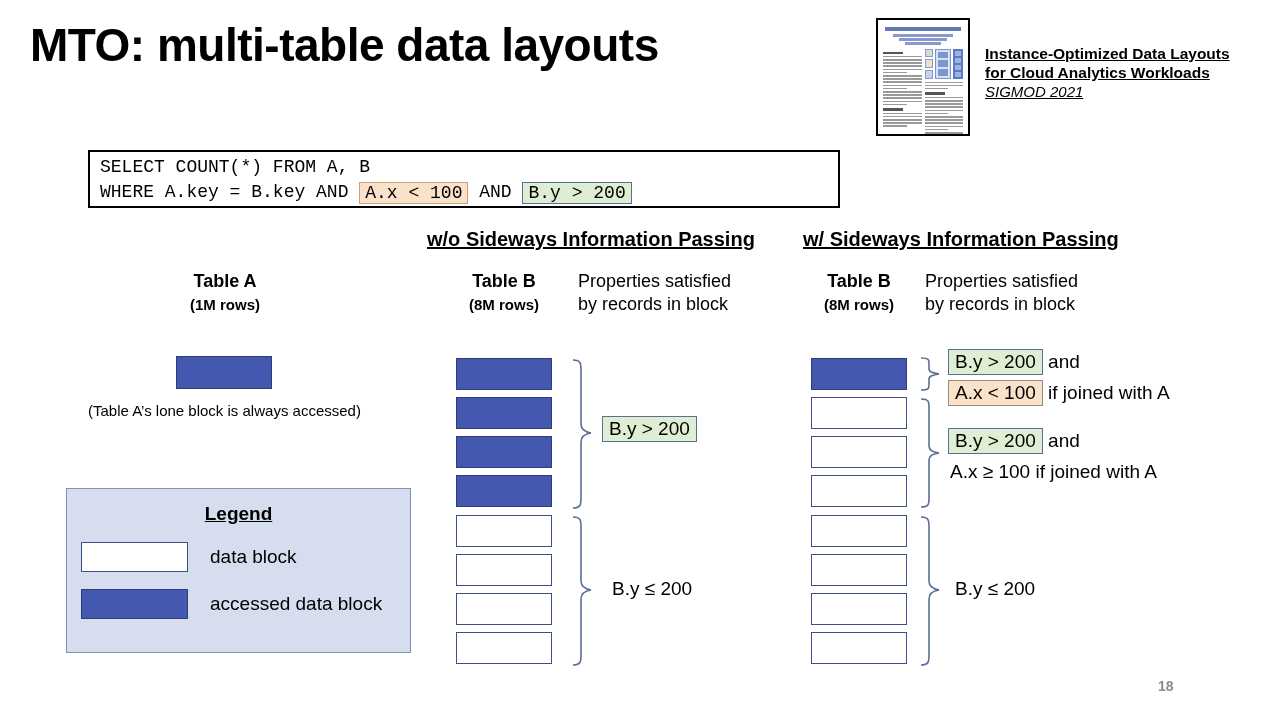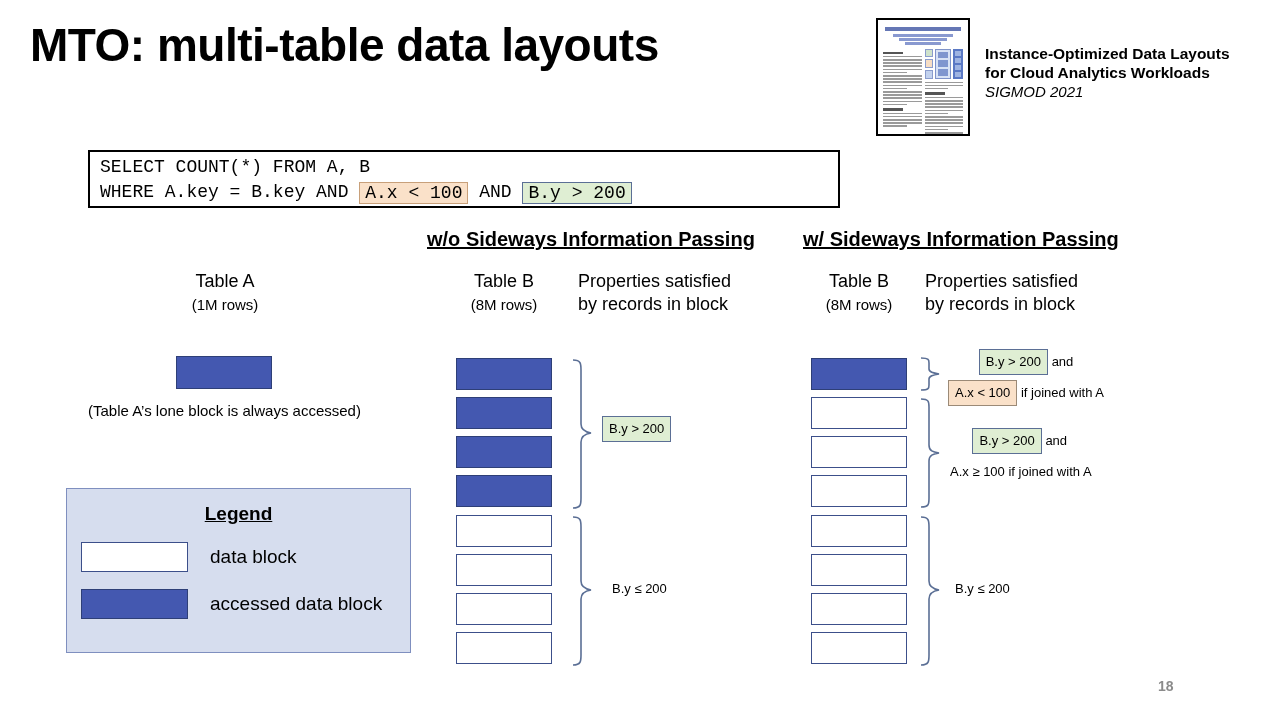--- a/index.html
+++ b/index.html
@@ -27,20 +27,21 @@
     white-space: nowrap;
   }
 
   
   #paper-ref {
     position: absolute;
     left: 876px;
     top: 18px;
     display: flex;
     align-items: flex-start;
+    text-decoration: underline;
   }
   #paper-thumb {
     width: 94px;
     height: 118px;
     border: 2px solid #000;
     background: #ffffff;
     box-sizing: border-box;
     padding: 5px 5px;
     overflow: hidden;
     position: relative;
@@ -147,20 +148,21 @@
   #heading-without { left: 427px; top: 228px; }
   #heading-with    { left: 803px; top: 228px; }
 
   
   .col-head {
     position: absolute;
     font-size: 18px;
     line-height: 23px;
     text-align: center;
     white-space: nowrap;
+    font-weight: bold;
   }
   .col-head .sub { font-size: 15px; display: block; }
   #head-table-a { left: 150px; top: 270px; width: 150px; }
   #head-table-b-left { left: 443px; top: 270px; width: 122px; }
   #head-table-b-right { left: 798px; top: 270px; width: 122px; }
   .props-head {
     position: absolute;
     font-size: 18px;
     line-height: 23px;
     white-space: nowrap;
@@ -196,24 +198,23 @@
     font-size: 15px;
     white-space: nowrap;
   }
 
   
   .brace { position: absolute; }
 
   
   .annot {
     position: absolute;
-    font-size: 13px;
+    font-size: 19px;
     white-space: nowrap;
     line-height: 26px;
-    text-align: center;
   }
   .chip {
     display: inline-block;
     padding: 1px 6px;
     border: 1.5px solid;
     line-height: 22px;
   }
   .chip-green  { background: #dfeed3; border-color: #5b6f95; }
   .chip-orange { background: #fae1c9; border-color: #9b8a77; }
 

